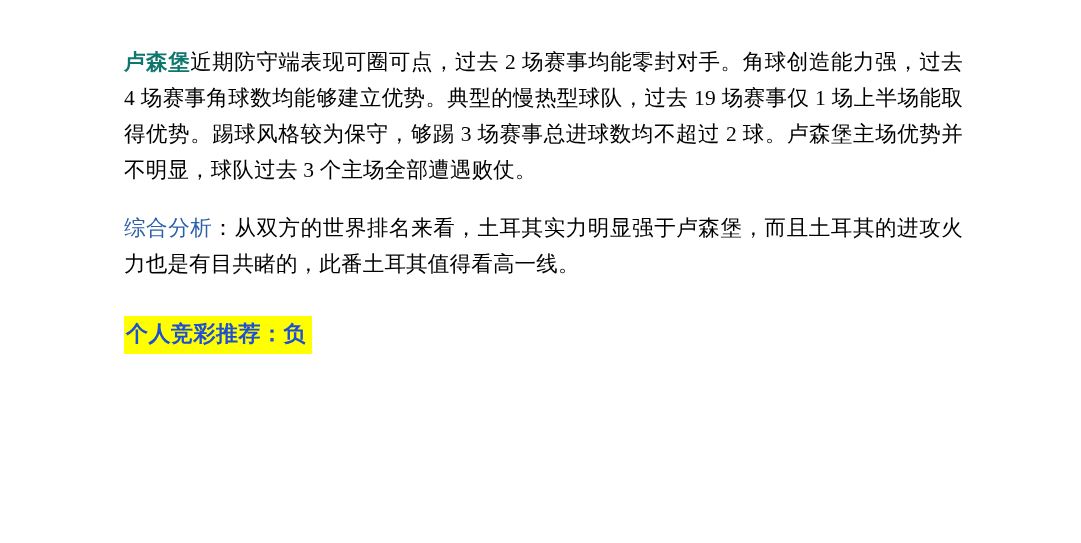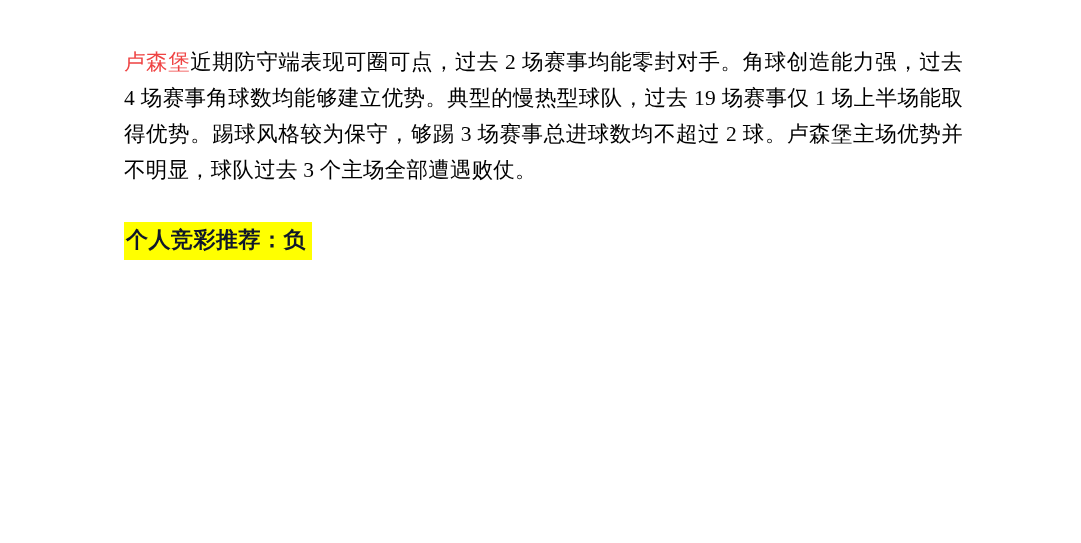--- a/index.html
+++ b/index.html
@@ -25,48 +25,51 @@
     line-height: 36px;
     color: #000000;
     text-align: justify;
     letter-spacing: 0.2px;
     margin: 0 0 20px 0;
   }
   .para-gap {
     margin-bottom: 22px;
   }
   .team-red {
-    color: #ef4444;
-    font-weight: normal;
+    color: #0f766e;
+    font-weight: bold;
   }
   .label-blue {
     color: #2b5fa8;
   }
   .rec-block {
     margin-top: 34px;
   }
   .rec-text {
     display: inline-block;
     background: #ffff00;
-    color: #0f172a;
+    color: #1d4ed8;
     font-weight: bold;
     font-size: 22px;
     line-height: 32px;
     padding: 2px 6px 4px 2px;
     letter-spacing: 0.5px;
   }
 </style>
 </head>
 <body>
 
 <div class="page">
 
   <p class="para para-gap">
     <span class="team-red">卢森堡</span><span>近期防守端表现可圈可点，过去 2 场赛事均能零封对手。角球创造能力强，过去 4 场赛事角球数均能够建立优势。典型的慢热型球队，过去 19 场赛事仅 1 场上半场能取得优势。踢球风格较为保守，够踢 3 场赛事总进球数均不超过 2 球。卢森堡主场优势并不明显，球队过去 3 个主场全部遭遇败仗。</span>
   </p>
 
 
+  <p class="para">
+    <span class="label-blue">综合分析</span><span>：从双方的世界排名来看，土耳其实力明显强于卢森堡，而且土耳其的进攻火力也是有目共睹的，此番土耳其值得看高一线。</span>
+  </p>
 
   <div class="rec-block">
     <span class="rec-text">个人竞彩推荐：负</span>
   </div>
 
 </div>
 
 </body></html>

